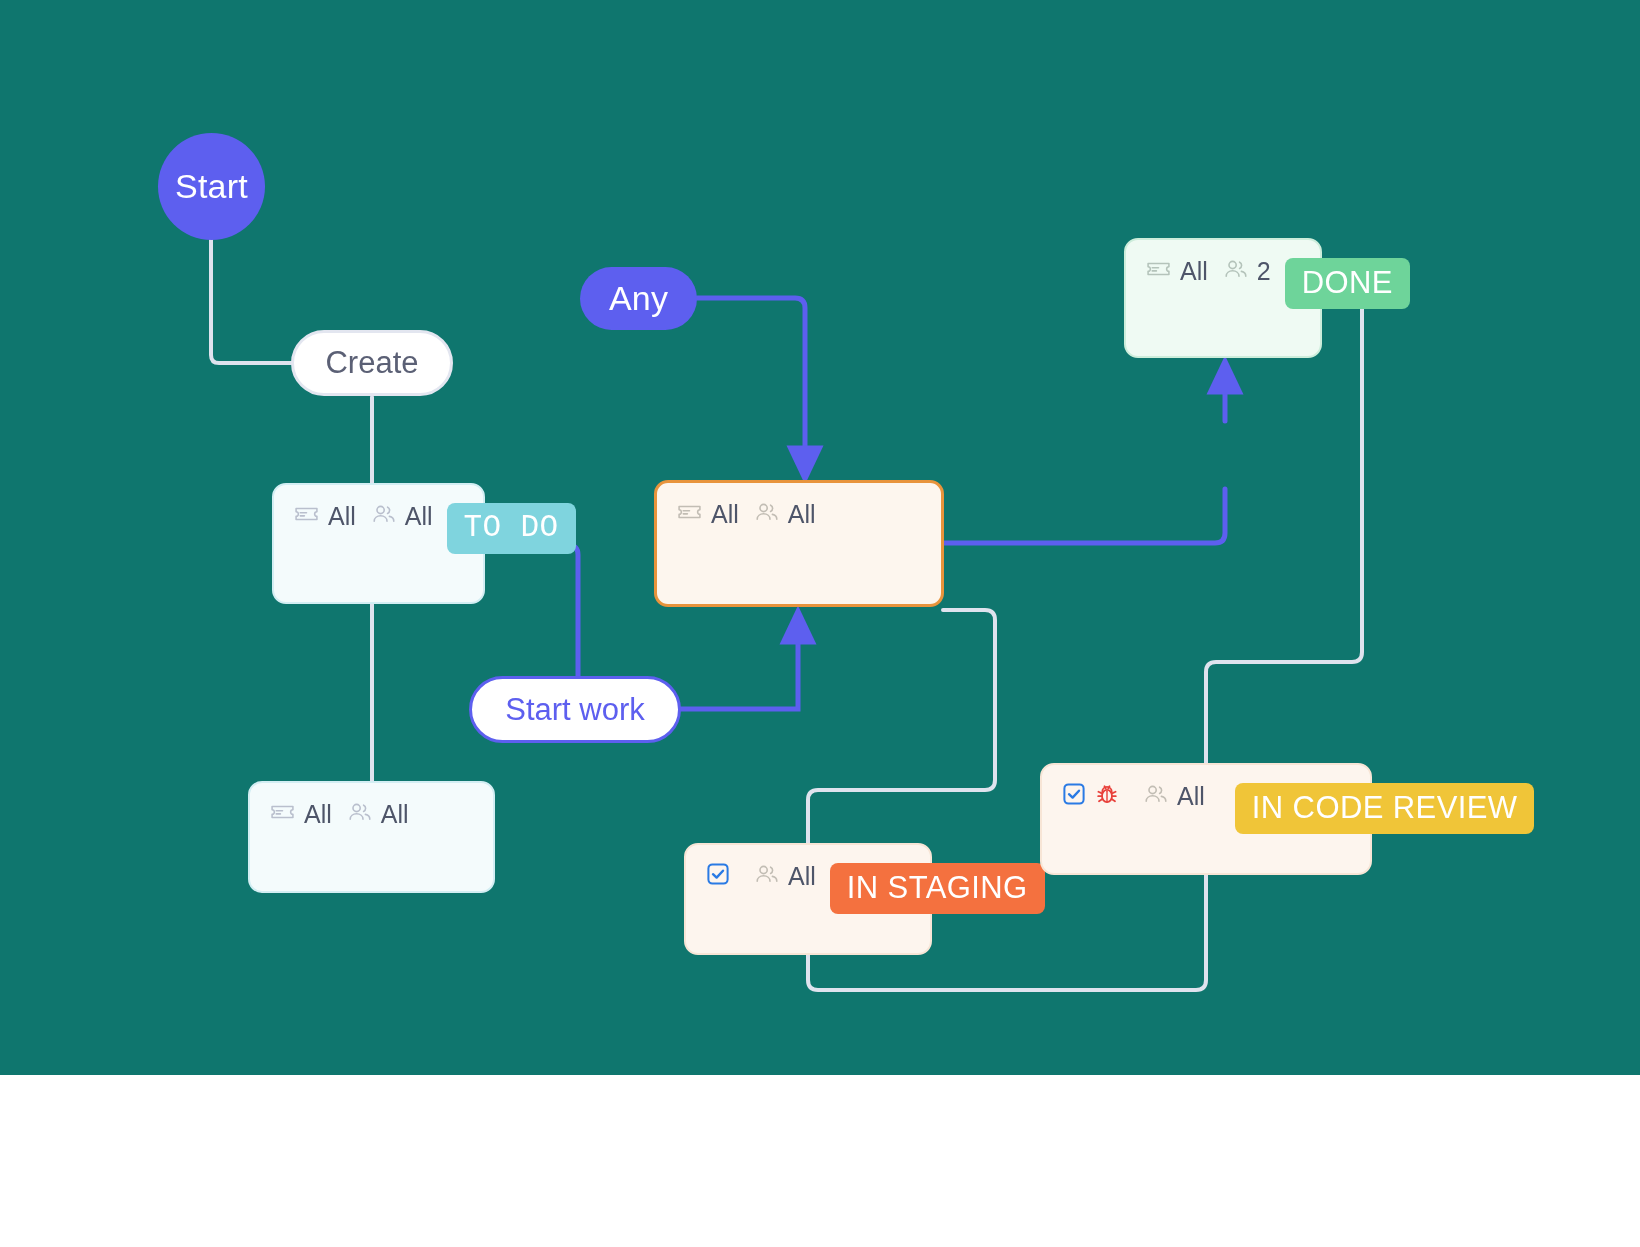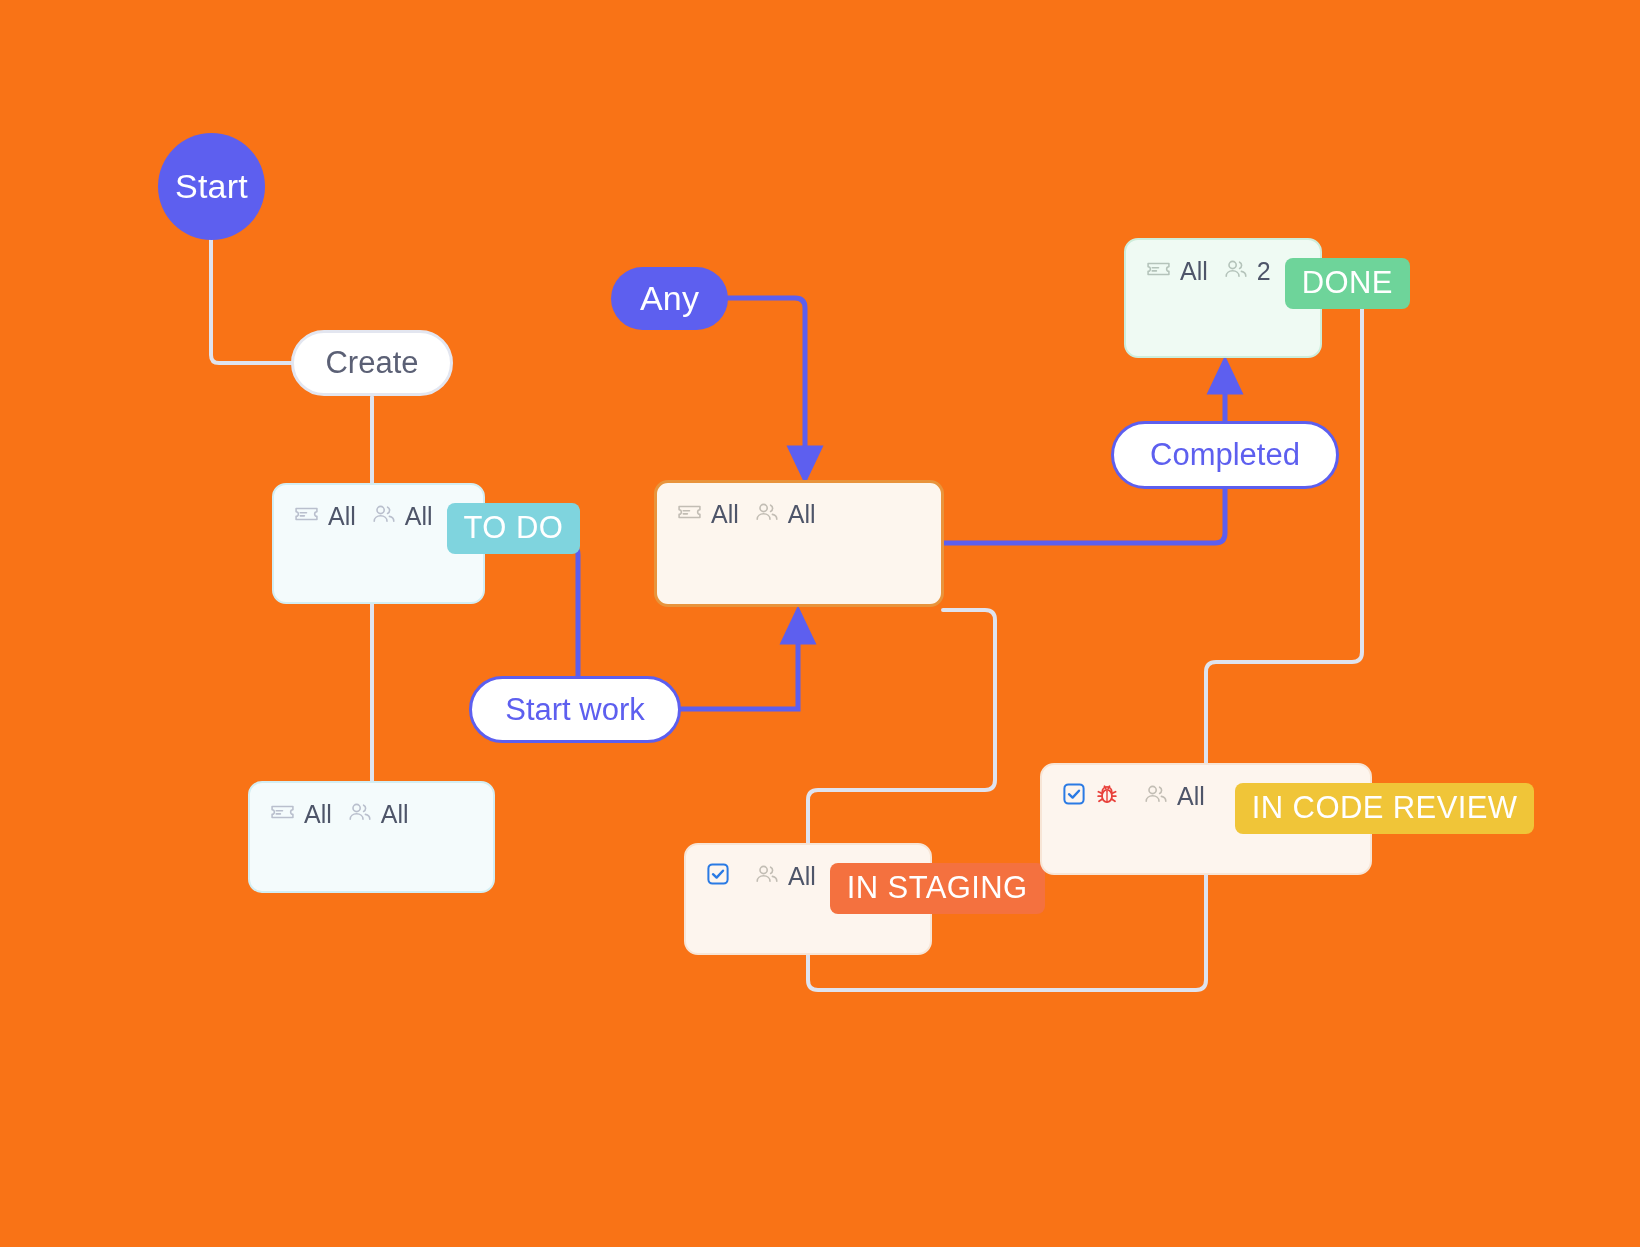--- a/index.html
+++ b/index.html
@@ -3,22 +3,22 @@
 <meta charset="utf-8">
 <style>
   html, body {
     margin: 0;
     padding: 0;
     background: #ffffff;
   }
   #canvas {
     position: relative;
     width: 1640px;
-    height: 1247px;
-    background: #f97316;
+    height: 1075px;
+    background: #0f766e;
     font-family: "Liberation Sans", sans-serif;
     overflow: hidden;
   }
   #edges {
     position: absolute;
     inset: 0;
     width: 1640px;
     height: 1247px;
     pointer-events: none;
   }
@@ -129,35 +129,32 @@
 
     <path d="M808,955 L808,980 Q808,990 818,990 L1196,990 Q1206,990 1206,980 L1206,875" fill="none" stroke="#dfe3ee" stroke-width="4" stroke-linecap="round"></path>
 
     <path d="M1206,765 L1206,672 Q1206,662 1216,662 L1352,662 Q1362,662 1362,652 L1362,308 Q1362,298 1352,298 L1322,298" fill="none" stroke="#dfe3ee" stroke-width="4" stroke-linecap="round"></path>
   </svg>
 
   <div class="terminal" style="left:158px; top:133px; width:107px; height:107px;">
     <span>Start</span>
   </div>
 
-  <div class="terminal" style="left:611px; top:267px; width:117px; height:63px;">
+  <div class="terminal" style="left:580px; top:267px; width:117px; height:63px;">
     <span>Any</span>
   </div>
 
   <div class="pill grey" style="left:291px; top:330px; width:162px; height:66px;">
     <span>Create</span>
   </div>
 
   <div class="pill violet" style="left:469px; top:676px; width:212px; height:67px;">
     <span>Start work</span>
   </div>
 
-  <div class="pill violet" style="left:1111px; top:421px; width:228px; height:68px;">
-    <span>Completed</span>
-  </div>
 
   <div class="card" style="left:272px; top:483px; width:213px; height:121px; background:#f4fbfc; border:2px solid #d3eef3;">
     <div class="card-meta">
       <span class="meta-group">
         <span class="icon">
           <svg width="25" height="18" viewBox="0 0 24 17" fill="none" stroke="#b9bfcd" stroke-width="1.5">
             <path d="M2 3.2h20v3.1a2.2 2.2 0 0 0 0 4.4v3.1H2v-3.1a2.2 2.2 0 0 0 0-4.4z" stroke-linejoin="round"></path>
             <path d="M6 7.3h6M6 10.3h4" stroke-linecap="round"></path>
           </svg>
         </span>
@@ -168,21 +165,21 @@
           <svg width="24" height="20" viewBox="0 0 24 20" fill="none" stroke="#b9bfcd" stroke-width="1.6" stroke-linecap="round">
             <circle cx="8.6" cy="6" r="3.6"></circle>
             <path d="M2.2 17.2c0-3.3 2.9-5.4 6.4-5.4s6.4 2.1 6.4 5.4"></path>
             <path d="M15.6 3.2a3.4 3.4 0 0 1 0 6.2"></path>
             <path d="M17.4 12.4c2.6.5 4.4 2.3 4.4 4.8"></path>
           </svg>
         </span>
         <span class="meta-text">All</span>
       </span>
     </div>
-    <div class="chip" style="background:#7fd4de;">TO DO</div>
+    <div class="chip" style="background:#7fd4de;font-family:Liberation Mono, monospace;">TO DO</div>
   </div>
 
   <div class="card" style="left:654px; top:480px; width:290px; height:127px; background:#fdf6ee; border:3px solid #e8943c;">
     <div class="card-meta">
       <span class="meta-group">
         <span class="icon">
           <svg width="25" height="18" viewBox="0 0 24 17" fill="none" stroke="#c2bdb4" stroke-width="1.5">
             <path d="M2 3.2h20v3.1a2.2 2.2 0 0 0 0 4.4v3.1H2v-3.1a2.2 2.2 0 0 0 0-4.4z" stroke-linejoin="round"></path>
             <path d="M6 7.3h6M6 10.3h4" stroke-linecap="round"></path>
           </svg>

